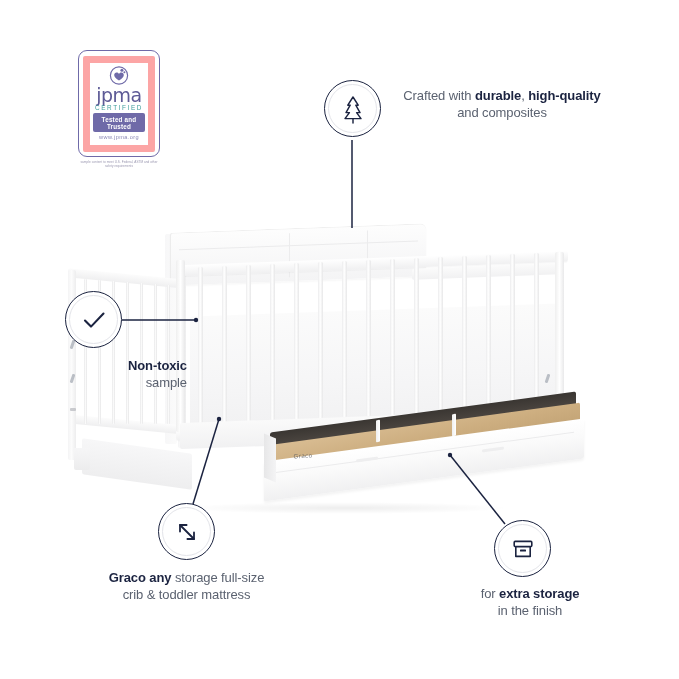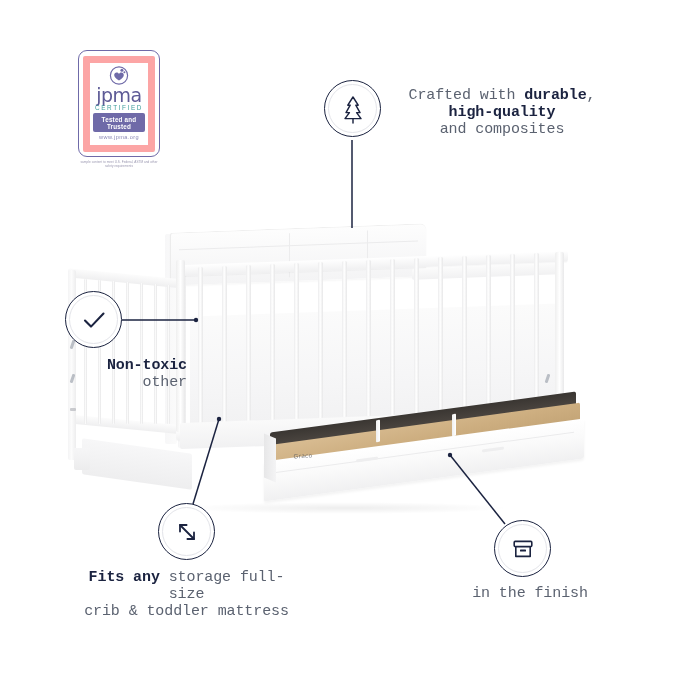--- a/index.html
+++ b/index.html
@@ -116,24 +116,23 @@
     border-radius: 50%;
     border: 1px solid #e3e4e9;
     box-sizing: border-box;
   }
   .circle svg { position: relative; display: block; }
 
   
   .calltext {
     position: absolute;
     color: #5b6270;
-    font-size: 15px;
+    font-size: 13px;
     line-height: 16.8px;
     letter-spacing: -0.1px;
-    font-family: Liberation Mono, monospace;
   }
   .calltext b {
     color: #1b2340;
     font-weight: bold;
   }
   .t-left   { text-align: right; }
   .t-center { text-align: center; }
 
   
   .product {
@@ -534,39 +533,40 @@
       <div><span>and composites</span></div>
     </div>
 
   <div class="circle" style="left:65px; top:291px; width:57px; height:57px;">
     <svg width="28" height="22" viewBox="0 0 28 22">
       <path d="M5 11.5 L11 17.6 L23.5 4.5" fill="none" stroke="#1b2340" stroke-width="2.1" stroke-linecap="round" stroke-linejoin="round"></path>
     </svg>
   </div>
   <div class="calltext t-left" style="left:57px; top:358px; width:130px;">
       <div><b>Non-toxic</b></div>
-      <div style="padding-left:13px;"><span>other</span></div>
+      <div style="padding-left:13px;"><span>sample</span></div>
     </div>
 
   <div class="circle" style="left:158px; top:503px; width:57px; height:57px;">
     <svg width="28" height="28" viewBox="0 0 28 28">
       <path d="M7 7 L21 21" stroke="#1b2340" stroke-width="1.8" stroke-linecap="round"></path>
       <path d="M7 13.6 L7 7 L13.6 7" fill="none" stroke="#1b2340" stroke-width="1.8" stroke-linecap="round" stroke-linejoin="round"></path>
       <path d="M21 14.4 L21 21 L14.4 21" fill="none" stroke="#1b2340" stroke-width="1.8" stroke-linecap="round" stroke-linejoin="round"></path>
     </svg>
   </div>
   <div class="calltext t-center" style="left:84px; top:570px; width:205px;">
-      <div><b>Fits any</b><span> storage full-size</span></div>
+      <div><b>Graco any</b><span> storage full-size</span></div>
       <div><span>crib &amp; toddler mattress</span></div>
     </div>
 
   <div class="circle" style="left:494px; top:520px; width:57px; height:57px;">
     <svg width="28" height="28" viewBox="0 0 28 28">
       <rect x="5.2" y="6.4" width="17.6" height="5.2" rx="1" fill="none" stroke="#1b2340" stroke-width="1.6"></rect>
       <path d="M6.8 11.6 L6.8 21.4 L21.2 21.4 L21.2 11.6" fill="none" stroke="#1b2340" stroke-width="1.6" stroke-linejoin="round"></path>
       <rect x="11" y="14.6" width="6" height="1.9" rx="0.6" fill="#1b2340"></rect>
     </svg>
   </div>
   <div class="calltext t-center" style="left:424px; top:586px; width:212px;">
+      <div><span>for </span><b>extra storage</b></div>
       <div><span>in the finish</span></div>
     </div>
 
 </div>
 
 </body></html>

